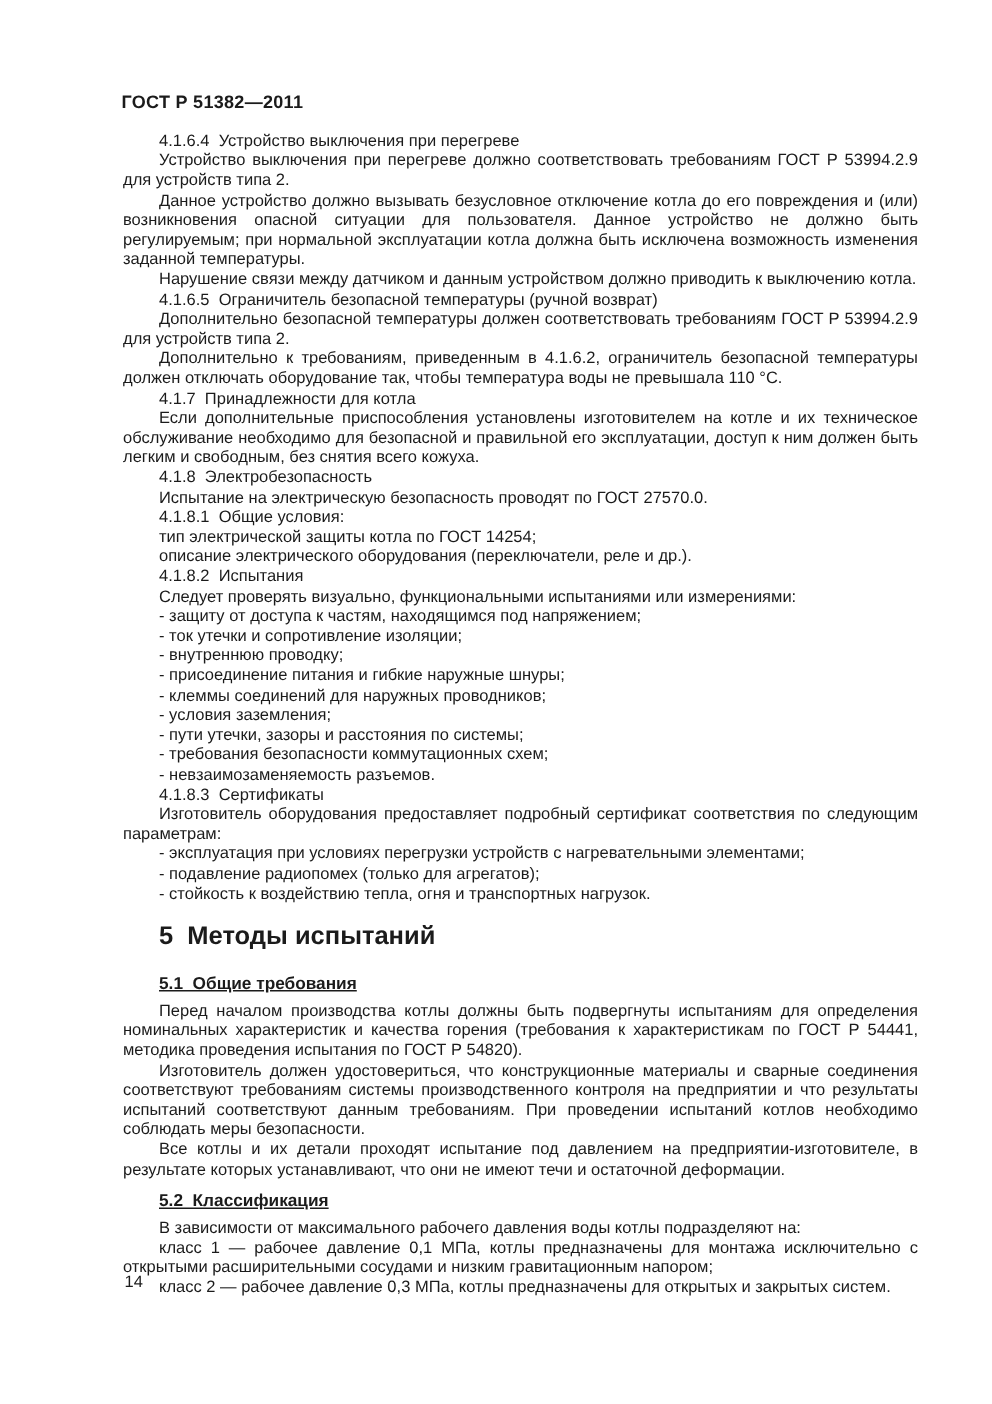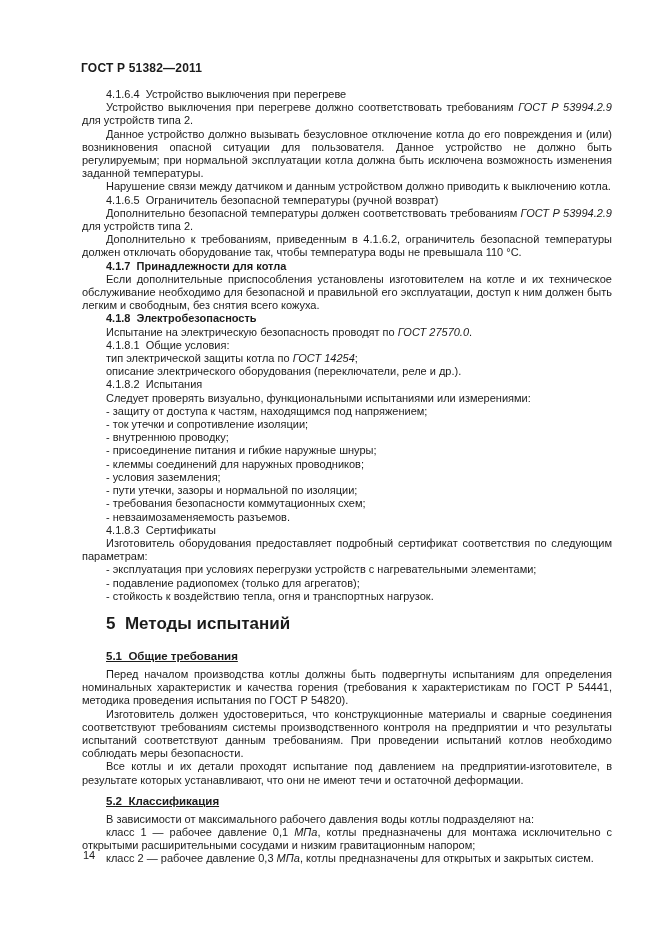--- a/index.html
+++ b/index.html
@@ -33,41 +33,40 @@
     line-height: 13.2px;
   }
   .content p {
     margin: 0;
   }
   .blk-p {
     text-align: justify;
     text-indent: 24px;
   }
   .blk-h3 {
-    font-weight: bold;
+    font-weight: normal;
     text-indent: 24px;
     margin: 0;
   }
   .blk-h1 {
     font-weight: bold;
     font-size: 17px;
     line-height: 17px;
     text-indent: 24px;
     margin: 12px 0 17px 0 !important;
   }
   .blk-h2 {
     font-weight: bold;
     font-size: 11.5px;
     line-height: 14px;
     text-indent: 24px;
     margin: 7px 0 5px 0 !important;
     text-decoration: underline;
   }
   .italic {
-    font-style: italic;
   }
   .page-number {
     position: absolute;
     left: 83px;
     top: 849px;
     font-size: 11px;
   }
 </style>
 </head>
 <body>
@@ -91,21 +90,21 @@
       <p class="blk blk-p"><span>тип электрической защиты котла по </span><span class="italic">ГОСТ 14254</span><span>;</span></p>
       <p class="blk blk-p"><span>описание электрического оборудования (переключатели, реле и др.).</span></p>
       <p class="blk blk-p"><span>4.1.8.2&nbsp; Испытания</span></p>
       <p class="blk blk-p"><span>Следует проверять визуально, функциональными испытаниями или измерениями:</span></p>
       <p class="blk blk-p"><span>- защиту от доступа к частям, находящимся под напряжением;</span></p>
       <p class="blk blk-p"><span>- ток утечки и сопротивление изоляции;</span></p>
       <p class="blk blk-p"><span>- внутреннюю проводку;</span></p>
       <p class="blk blk-p"><span>- присоединение питания и гибкие наружные шнуры;</span></p>
       <p class="blk blk-p"><span>- клеммы соединений для наружных проводников;</span></p>
       <p class="blk blk-p"><span>- условия заземления;</span></p>
-      <p class="blk blk-p"><span>- пути утечки, зазоры и нормальной по изоляции;</span></p>
+      <p class="blk blk-p"><span>- пути утечки, зазоры и расстояния по системы;</span></p>
       <p class="blk blk-p"><span>- требования безопасности коммутационных схем;</span></p>
       <p class="blk blk-p"><span>- невзаимозаменяемость разъемов.</span></p>
       <p class="blk blk-p"><span>4.1.8.3&nbsp; Сертификаты</span></p>
       <p class="blk blk-p"><span>Изготовитель оборудования предоставляет подробный сертификат соответствия по следующим параметрам:</span></p>
       <p class="blk blk-p"><span>- эксплуатация при условиях перегрузки устройств с нагревательными элементами;</span></p>
       <p class="blk blk-p"><span>- подавление радиопомех (только для агрегатов);</span></p>
       <p class="blk blk-p"><span>- стойкость к воздействию тепла, огня и транспортных нагрузок.</span></p>
       <p class="blk blk-h1"><span>5&nbsp; Методы испытаний</span></p>
       <p class="blk blk-h2"><span>5.1&nbsp; Общие требования</span></p>
       <p class="blk blk-p"><span>Перед началом производства котлы должны быть подвергнуты испытаниям для определения номинальных характеристик и качества горения (требования к характеристикам по ГОСТ Р 54441, методика проведения испытания по ГОСТ Р 54820).</span></p>

